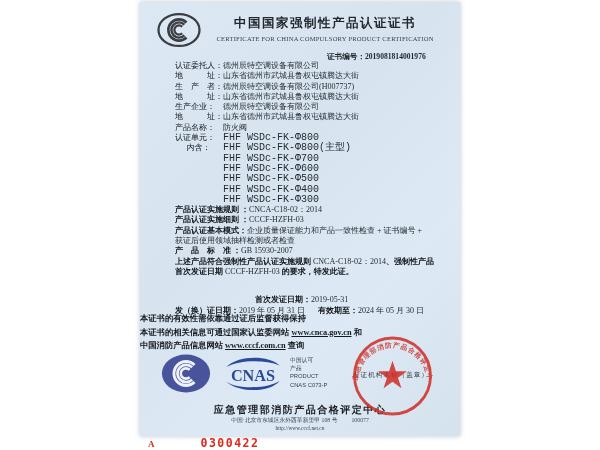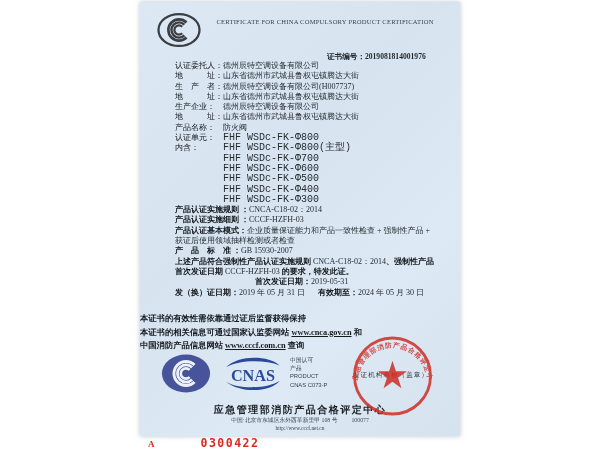--- a/index.html
+++ b/index.html
@@ -10,24 +10,24 @@
          box-shadow:0 0 5px rgba(60,80,110,.35);color:#242b31;}
   
   .ccc-top{position:absolute;left:16px;top:9px;}
   .titlebox{position:absolute;left:58px;top:13px;width:254px;text-align:center;}
   .title{font-size:12.5px;font-weight:700;letter-spacing:1.5px;color:#23282e;}
   .subtitle{font-size:6.6px;margin-top:3px;letter-spacing:.2px;color:#3c444d;}
   .certno{position:absolute;left:187px;top:50px;font-size:7.6px;font-weight:600;color:#1d242b;white-space:nowrap;}
   
   .flow{position:absolute;left:35px;top:59px;font-size:8px;line-height:10.3px;white-space:nowrap;}
   .lab{display:inline-block;width:48px;font-weight:400;color:#11161b;}
-  .lab.r{text-align:left;padding-right:1px;box-sizing:border-box;}
+  .lab.r{text-align:center;padding-right:1px;box-sizing:border-box;}
   .labn{font-weight:700;color:#11161b;}
   .ind{padding-left:48px;}
-  .ind80{padding-left:80px;}
+  .ind80{padding-left:80px;margin-top:18px;}
   .b{font-weight:700;color:#11161b;}
   .mono{font-family:"Liberation Mono","DejaVu Sans Mono",monospace;font-size:10px;}
   .gap{display:inline-block;width:13px;}
   
   .note{position:absolute;left:0;right:0;text-align:left;font-size:8.3px;font-weight:700;color:#14191f;white-space:nowrap;}
   .n1{top:311px}.n2{top:324.5px}.n3{top:338px}
   .u{text-decoration:underline;}
   .logo-ccc-b{position:absolute;left:20px;top:350px;}
   .logo-cnas{position:absolute;left:82px;top:351px;}
   .accr{position:absolute;left:150px;top:354px;font-size:5.8px;line-height:8.2px;color:#39424c;
@@ -51,20 +51,21 @@
 <div class="paper">
 
   <svg class="ccc-top" width="46" height="38" viewBox="0 0 60 50">
     <ellipse cx="30" cy="25" rx="27" ry="21" fill="none" stroke="#3b3e42" stroke-width="3"></ellipse>
     <path d="M 39.9,15.1 A 14 14 0 1 0 39.9,34.9" fill="none" stroke="#3b3e42" stroke-width="3.4"></path>
     <path d="M 37.1,17.9 A 10 10 0 1 0 37.1,32.1" fill="none" stroke="#3b3e42" stroke-width="3.2"></path>
     <path d="M 34.2,20.8 A 6 6 0 1 0 34.2,29.2" fill="none" stroke="#3b3e42" stroke-width="3"></path>
   </svg>
 
   <div class="titlebox">
+    <div class="title">中国国家强制性产品认证证书</div>
     <div class="subtitle">CERTIFICATE FOR CHINA COMPULSORY PRODUCT CERTIFICATION</div>
   </div>
 
   <div class="certno"><span>证书编号：</span><span>2019081814001976</span></div>
 
   <div class="flow">
     <div><span class="lab">认证委托人：</span><span>德州辰特空调设备有限公司</span></div>
     <div><span class="lab">地　　　址：</span><span>山东省德州市武城县鲁权屯镇腾达大街</span></div>
     <div><span class="lab">生　产　者：</span><span>德州辰特空调设备有限公司(H007737)</span></div>
     <div><span class="lab">地　　　址：</span><span>山东省德州市武城县鲁权屯镇腾达大街</span></div>
@@ -73,21 +74,21 @@
     <div><span class="lab">产品名称：</span><span>防火阀</span></div>
     <div><span class="lab">认证单元：</span><span class="mono">FHF WSDc-FK-Φ800</span></div>
     <div><span class="lab r">内含：</span><span class="mono">FHF WSDc-FK-Φ800(主型)</span></div>
     <div class="ind"><span class="mono">FHF WSDc-FK-Φ700</span></div>
     <div class="ind"><span class="mono">FHF WSDc-FK-Φ600</span></div>
     <div class="ind"><span class="mono">FHF WSDc-FK-Φ500</span></div>
     <div class="ind"><span class="mono">FHF WSDc-FK-Φ400</span></div>
     <div class="ind"><span class="mono">FHF WSDc-FK-Φ300</span></div>
     <div><span class="labn">产品认证实施规则 ：</span><span>CNCA-C18-02：2014</span></div>
     <div><span class="labn">产品认证实施细则 ：</span><span>CCCF-HZFH-03</span></div>
-    <div><span class="labn">产品认证基本模式：</span><span>企业质量保证能力和产品一致性检查 + 强制性产品 +</span></div>
+    <div><span class="labn">产品认证基本模式：</span><span>企业质量保证能力和产品一致性检查 + 证书编号 +</span></div>
     <div><span>获证后使用领域抽样检测或者检查</span></div>
     <div><span class="labn">产　品　标　准 ：</span><span>GB 15930-2007</span></div>
     <div><span class="b">上述产品符合强制性产品认证实施规则 </span><span>CNCA-C18-02：2014</span><span class="b">、强制性产品</span></div>
     <div><span class="b">首次发证日期 </span><span>CCCF-HZFH-03</span><span class="b"> 的要求，特发此证。</span></div>
     <div class="ind80"><span class="b">首次发证日期：</span><span>2019-05-31</span></div>
     <div><span class="b">发（换）证日期：</span><span>2019 年 05 月 31 日</span><span class="gap"></span><span class="b">有效期至：</span><span>2024 年 05 月 30 日</span></div>
   </div>
 
   <div class="note n1">本证书的有效性需依靠通过证后监督获得保持</div>
   <div class="note n2"><span>本证书的相关信息可通过国家认监委网站 </span><span class="u">www.cnca.gov.cn</span><span> 和</span></div>

